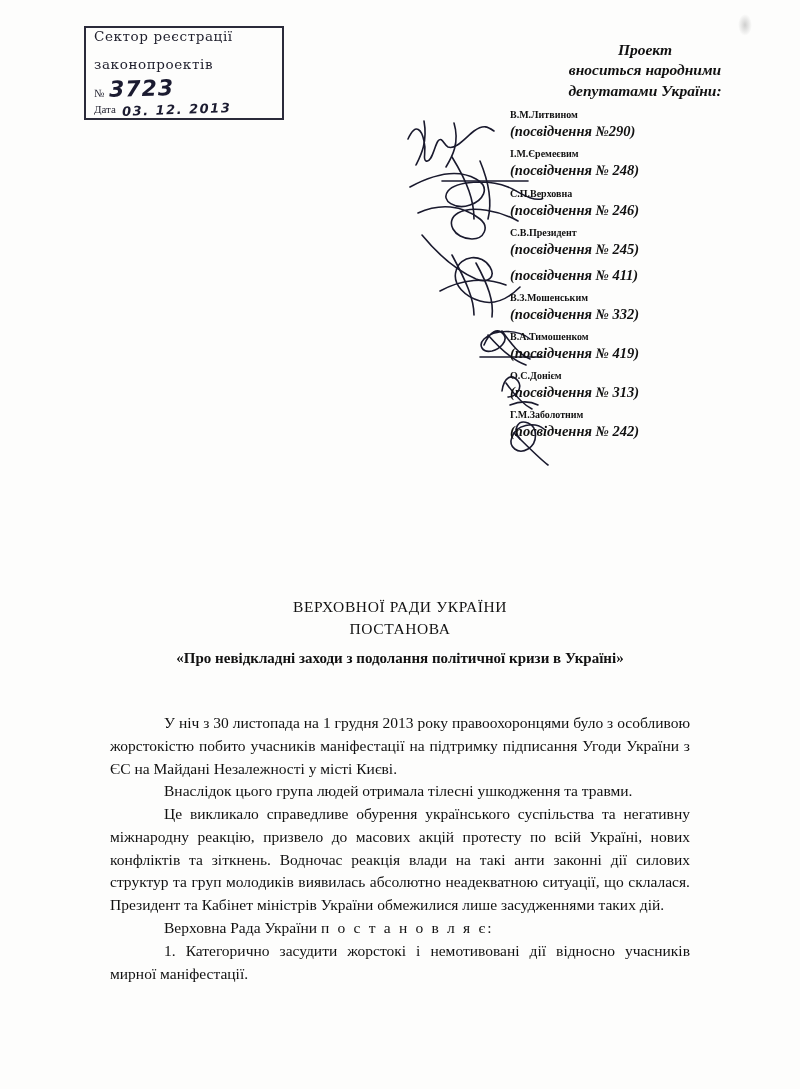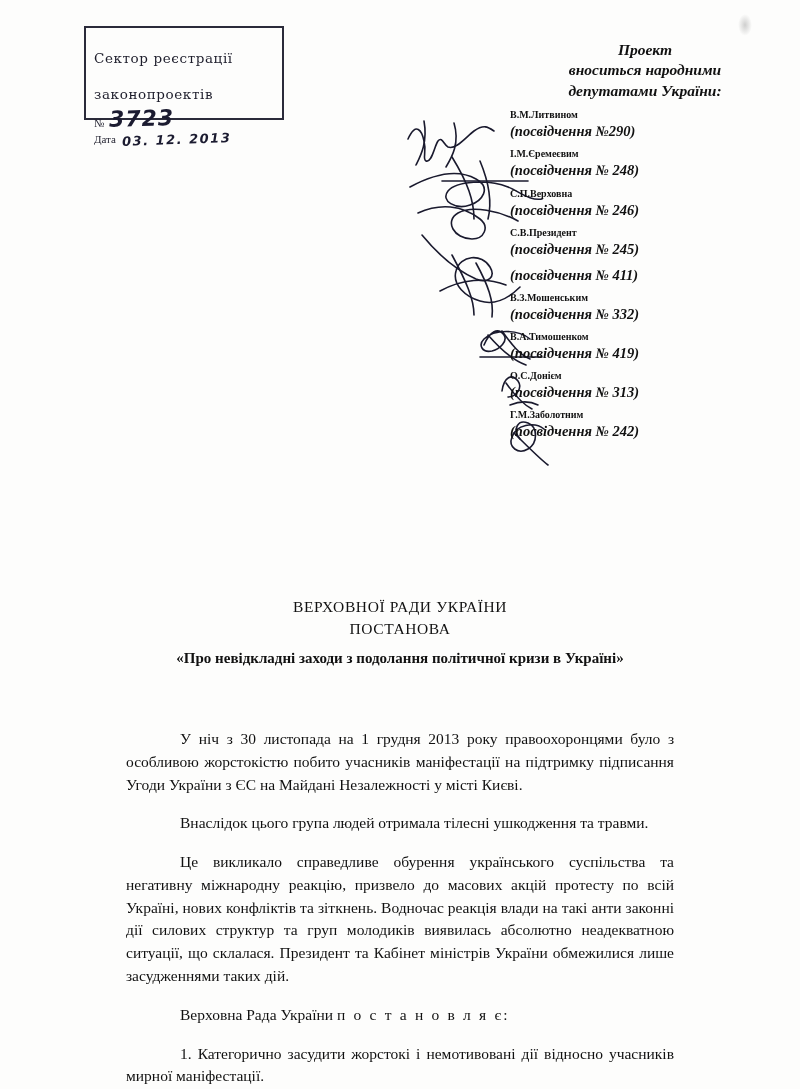--- a/index.html
+++ b/index.html
@@ -25,33 +25,33 @@
 
   
   .stamp {
     position: absolute;
     left: 84px;
     top: 26px;
     width: 200px;
     height: 94px;
     border: 2px solid #2b2b3a;
     box-sizing: border-box;
-    padding: 22px 8px 4px 8px;
+    padding: 0 8px 4px 8px;
     font-family: "DejaVu Serif", serif;
     color: #1d1d2b;
   }
   .stamp-line1 {
     font-size: 13.5px;
     letter-spacing: 0.6px;
     white-space: nowrap;
   }
   .stamp-line2 {
     font-size: 13.5px;
     letter-spacing: 0.6px;
-    margin-top: 20px;
+    margin-top: 12px;
   }
   .stamp-row {
     display: flex;
     align-items: flex-end;
     margin-top: 4px;
   }
   .stamp-label {
     font-size: 11px;
     font-family: "Liberation Serif", serif;
     margin-right: 4px;
@@ -152,21 +152,21 @@
   .body-text {
     position: absolute;
     left: 110px;
     top: 712px;
     width: 580px;
     font-size: 15.5px;
     line-height: 1.47;
     text-align: justify;
   }
   .body-text p {
-    margin: 16px;
+    margin: 0;
     text-indent: 54px;
   }
   .spaced {
     letter-spacing: 2.2px;
   }
 
   
   .corner-smudge {
     position: absolute;
     right: 48px;

